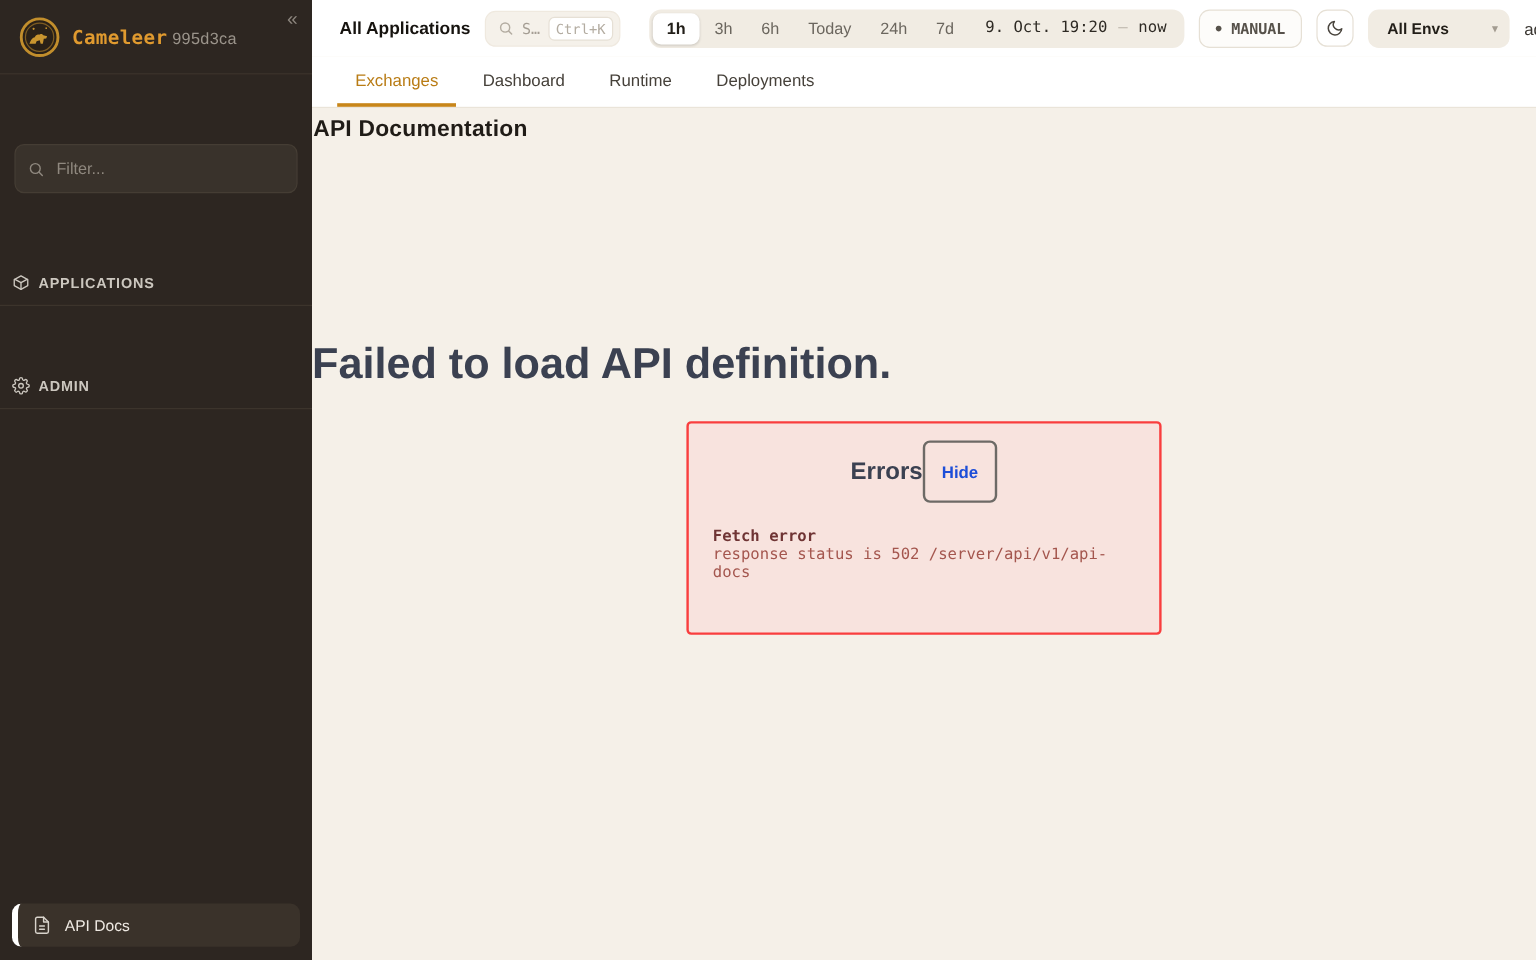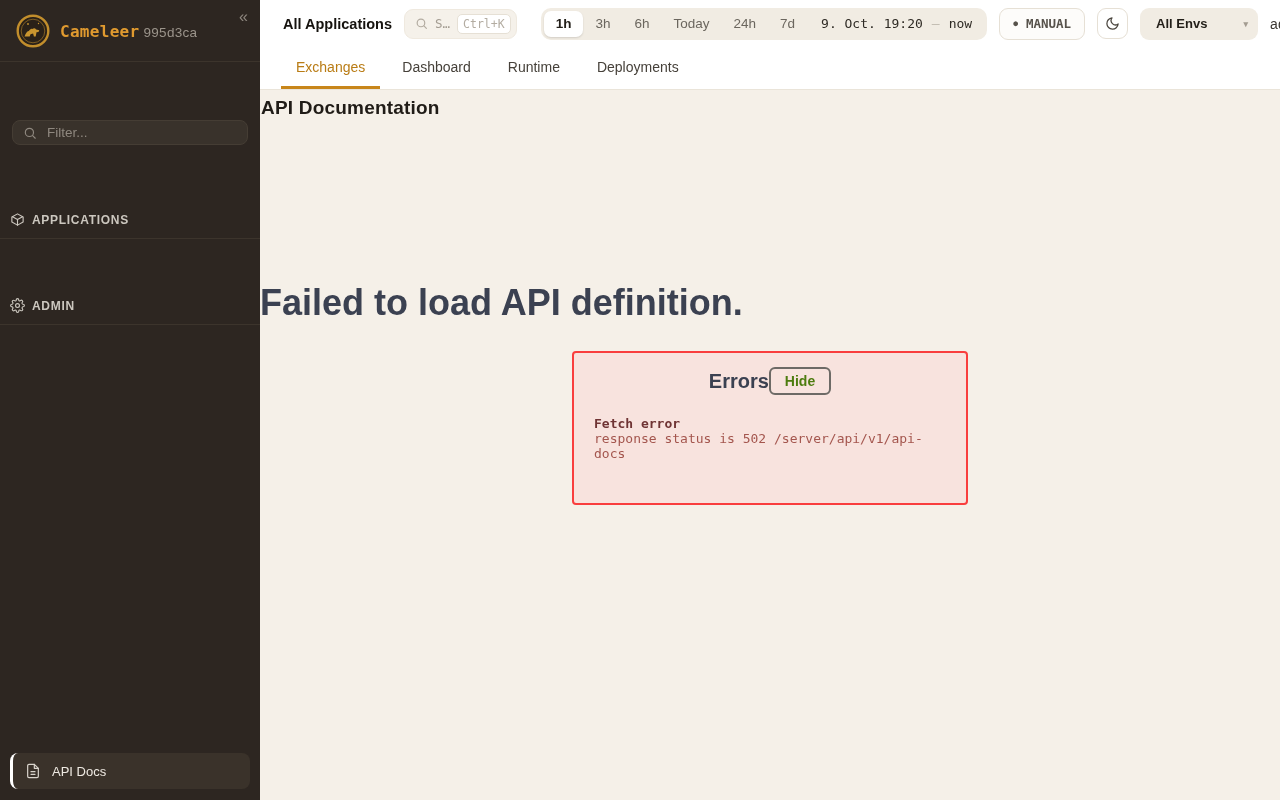--- a/index.html
+++ b/index.html
@@ -25,39 +25,39 @@
     font-weight:bold; font-size:16px; color:#e09a2f; letter-spacing:.3px;
     white-space:nowrap;
   }
   .brand-suffix { font-size:13.5px; color:#9b948b; margin-left:4px; font-weight:normal; font-family:"Liberation Sans",sans-serif; }
   .collapse-btn {
     position:absolute; top:9px; right:12px;
     color:#8d867e; font-size:16px; line-height:1; cursor:pointer;
   }
   .filter-wrap { padding:10px 12px 8px 12px; }
   .filter {
-    display:flex; align-items:center; gap:8px; height:25px;
+    display:flex; align-items:center; gap:8px; height:41px;
     background:#39322b; border:1px solid #453d34; border-radius:8px;
     padding:0 10px;
   }
   .filter input {
     background:transparent; border:none; outline:none; width:100%;
     color:#d8d2c9; font-size:13.5px; font-family:"Liberation Sans",sans-serif;
   }
   .filter input::placeholder { color:#8f887f; }
   .sb-section {
     display:flex; align-items:center; gap:7px; height:38px;
     padding:0 10px; border-bottom:1px solid #3c342c;
     font-size:12px; font-weight:bold; letter-spacing:.7px; color:#ccc7bf;
     cursor:pointer;
   }
   .sb-footer { margin-top:auto; padding:9px 10px 11px 10px; }
   .api-docs-item {
     display:flex; align-items:center; gap:11px; height:36px;
-    background:#3a322a; border-left:3px solid #ffffff; border-radius:8px;
+    background:#3a322a; border-left:5px solid #ffffff; border-radius:8px;
     padding:0 12px; color:#eee9e2; font-size:13px; cursor:pointer;
   }
   
   .main { flex:1; min-width:0; display:flex; flex-direction:column; }
   .topbar {
     height:47px; min-height:47px; background:#ffffff;
     display:flex; align-items:center; gap:12px;
     padding-left:23px; overflow:hidden; white-space:nowrap;
   }
   .topbar-title { font-size:14.5px; font-weight:bold; color:#16130f; }
@@ -134,21 +134,21 @@
   }
   .errors-panel {
     width:396px; margin:27px auto 0 auto;
     border:2px solid #f93e3e; border-radius:4px;
     background:#f8e3de; padding:14px 20px 42px 20px;
   }
   .errors-header { display:flex; align-items:center; justify-content:center; }
   .errors-title { font-size:20px; font-weight:bold; color:#3b4151; }
   .hide-btn {
     border:2px solid #6d6a66; border-radius:6px; background:transparent;
-    padding:4px 14px; font-size:14px; font-weight:bold; color:#4d7c0f;
+    padding:16px 14px; font-size:14px; font-weight:bold; color:#1d4ed8;
     font-family:"Liberation Sans",sans-serif; cursor:pointer;
   }
   .error-entry { margin-top:21px; font-family:"DejaVu Sans Mono",monospace; }
   .error-entry-title { font-size:13px; font-weight:bold; color:#6f3434; margin-bottom:0; }
   .error-entry-msg { font-size:13px; color:#a4564e; }
   svg { display:block; }
 </style>
 </head>
 <body>
 

